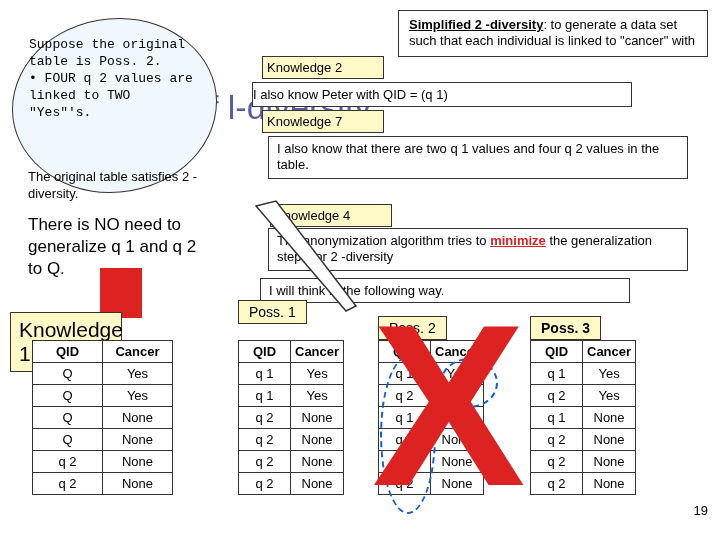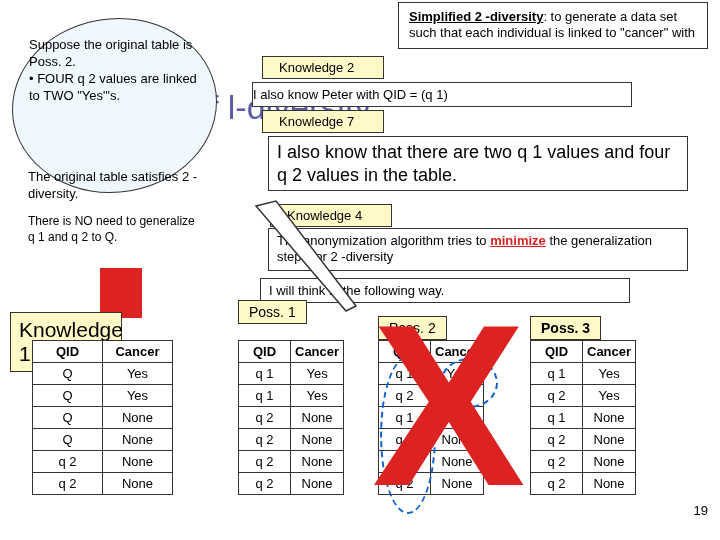--- a/index.html
+++ b/index.html
@@ -1,46 +1,46 @@
 <!DOCTYPE html>
 <html><head>
 <meta charset="utf-8">
 <style>
   * { box-sizing: border-box; margin: 0; padding: 0; }
   body { width: 720px; height: 540px; background: #fff; font-family: Arial, sans-serif; position: relative; overflow: hidden; }
   
   .bubble-left {
     position: absolute; top: 18px; left: 12px; width: 205px; height: 175px;
     background: #f0f7ff; border: 1.5px solid #333; border-radius: 55% 50% 55% 50%;
-    padding: 18px 16px; font-size: 13px; line-height: 1.3;
+    padding: 18px 16px; font-size: 13px; line-height: 1.3; font-family: Liberation Mono, monospace;
   }
   .bubble-left2 {
     position: absolute; top: 165px; left: 12px; width: 205px; font-size: 13px; line-height: 1.3;
     padding: 4px 16px;
   }
   .bubble-left3 {
-    position: absolute; top: 210px; left: 12px; width: 205px; font-size: 12px; line-height: 1.3;
+    position: absolute; top: 210px; left: 12px; width: 205px; font-size: 17px; line-height: 1.3;
     padding: 4px 16px;
   }
 
   .back-title {
     position: absolute; top: 88px; left: 190px; font-size: 34px; color: #5b5ba8; font-weight: normal;
   }
 
   .box-simplified {
-    position: absolute; top: 2px; left: 398px; width: 310px;
+    position: absolute; top: 10px; left: 398px; width: 310px;
     background: #fff; border: 1.5px solid #333; padding: 6px 10px; font-size: 13px; line-height: 1.25;
   }
   .box-simplified b { font-weight: bold; }
 
-  .kbox { position: absolute; background: #fff9c8; border: 1.5px solid #333; font-size: 13px; padding: 3px 16px; }
+  .kbox { position: absolute; background: #fff9c8; border: 1.5px solid #333; font-size: 13px; padding: 3px 4px; }
   .k2 { top: 56px; left: 262px; width: 122px; }
   .k2-sub { position: absolute; top: 82px; left: 252px; width: 380px; background:#fff; border:1.5px solid #333; font-size:13px; padding:4px 0; }
   .k3 { top: 110px; left: 262px; width: 122px; }
-  .k3-sub { position: absolute; top: 136px; left: 268px; width: 420px; background:#fff; border:1.5px solid #333; font-size:18px; padding:4px 8px; line-height:1.25; }
+  .k3-sub { position: absolute; top: 136px; left: 268px; width: 420px; background:#fff; border:1.5px solid #333; font-size:13px; padding:4px 8px; line-height:1.25; }
   .k4 { top: 204px; left: 270px; width: 122px; }
   .k4-sub { position: absolute; top: 228px; left: 268px; width: 420px; background:#fff; border:1.5px solid #333; font-size:13px; padding:4px 8px; line-height:1.25; }
   .k4-sub2 { position: absolute; top: 278px; left: 260px; width: 370px; background:#fff; border:1.5px solid #333; font-size:13px; padding:4px 8px; }
 
   .red-bar { position: absolute; top: 268px; left: 100px; width: 42px; height: 50px; background: #d22; }
 
   .k1 { position: absolute; top: 312px; left: 10px; width: 112px; background:#fff9c8; border:1.5px solid #333; font-size:21px; padding:5px 8px; }
 
   .tbl { position: absolute; border-collapse: collapse; font-size: 13px; }
   .tbl th, .tbl td { border: 1.5px solid #333; padding: 3px 8px; text-align: center; background:#fff;margin-left:47px; }

